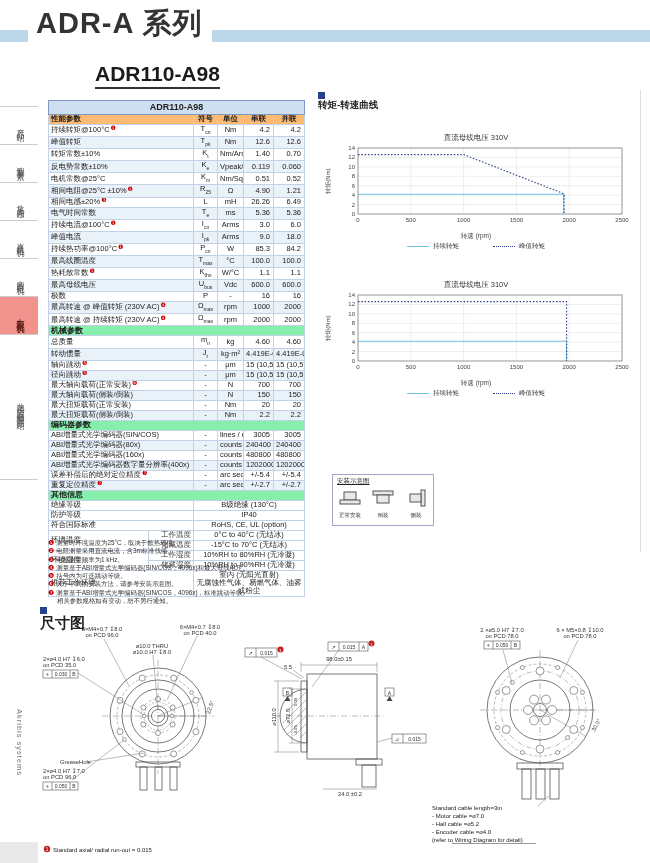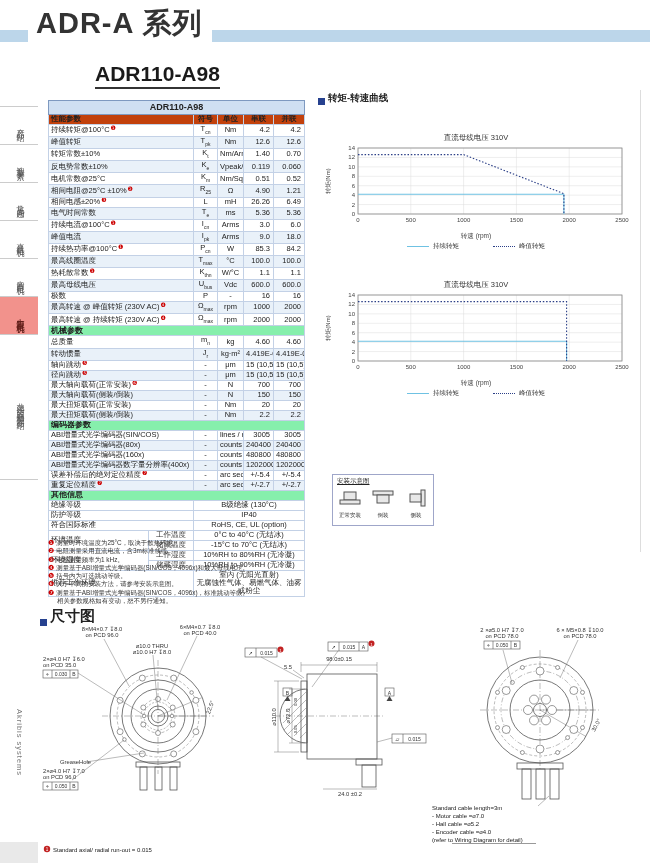--- a/index.html
+++ b/index.html
@@ -21,37 +21,37 @@
   .brand{position:absolute;left:0;top:688px;width:38px;height:110px;writing-mode:vertical-rl;
          display:flex;align-items:center;justify-content:center;font-size:7.5px;color:#777;letter-spacing:1px;}
   .sb-bottom{position:absolute;left:0;top:842px;width:38px;height:21px;background:#e9e9e9;}
   .edge-line{position:absolute;left:640px;top:90px;width:1px;height:462px;background:#ddd;}
   
   #spec-table{position:absolute;left:48px;top:100px;width:256px;border-collapse:collapse;table-layout:fixed;
               font-size:7.5px;color:#222;border:1px solid #7e99c0;}
   #spec-table td,#spec-table th{border:1px solid #c3d1e6;padding:0 2px;line-height:8.6px;height:9px;
               overflow:hidden;white-space:nowrap;font-weight:normal;text-align:left;}
   #spec-table .t-title{background:#cfdff2;font-size:9px;font-weight:bold;text-align:center;height:13px;border:1px solid #7e99c0;}
-  #spec-table .t-head th{font-weight:bold;background:#c2410c;}
+  #spec-table .t-head th{font-weight:bold;background:#fdba74;}
   #spec-table .t-head th.c{text-align:center;}
   #spec-table .sect{background:#86efac;font-weight:bold;font-size:8px;}
   #spec-table tr.alt td{background:#e9f1f9;}
   #spec-table td.val{text-align:right;padding-right:3px;}
   #spec-table td.sym,#spec-table td.unit{text-align:center;}
   #spec-table td.wide{text-align:center;}
-  #spec-table td.sub2{text-align:center;color:#333;}
+  #spec-table td.sub2{text-align:right;color:#333;}
   #spec-table sub{font-size:5px;}
   .note{color:#c00;font-size:6px;vertical-align:2px;line-height:0;margin-left:1px;}
   
   #footnotes{position:absolute;left:48px;top:539px;width:310px;font-size:6.4px;color:#333;}
   #footnotes .fn{display:flex;align-items:flex-start;line-height:8.3px;}
   #footnotes .fn .mk{color:#c00;font-size:7px;margin-right:2px;line-height:8.3px;}
   #footnotes .disc{margin-left:9px;line-height:8.3px;}
   
-  .rail-label{position:absolute;display:flex;align-items:flex-end;font-weight:bold;color:#222;}
+  .rail-label{position:absolute;display:flex;align-items:flex-start;font-weight:bold;color:#222;flex-direction:column;}
   #curves-label{left:318px;top:92px;font-size:9.5px;}
   #dims-label{left:40px;top:607px;font-size:15px;}
   .sq{width:7px;height:7px;background:#26418f;margin-right:3px;display:inline-block;}
   .chart{position:absolute;left:320px;width:312px;text-align:center;}
   #chart1{top:133px;} #chart2{top:280px;}
   .chart-title{font-size:7.5px;color:#333;line-height:9px;}
   .chart-xlabel{font-size:6.5px;color:#444;line-height:8px;}
   .chart-legend{display:flex;justify-content:center;gap:34px;margin-top:2px;align-items:center;}
   .leg-sample{display:inline-block;width:22px;height:0;}
   .leg-label{font-size:6.5px;color:#333;margin-left:4px;}

